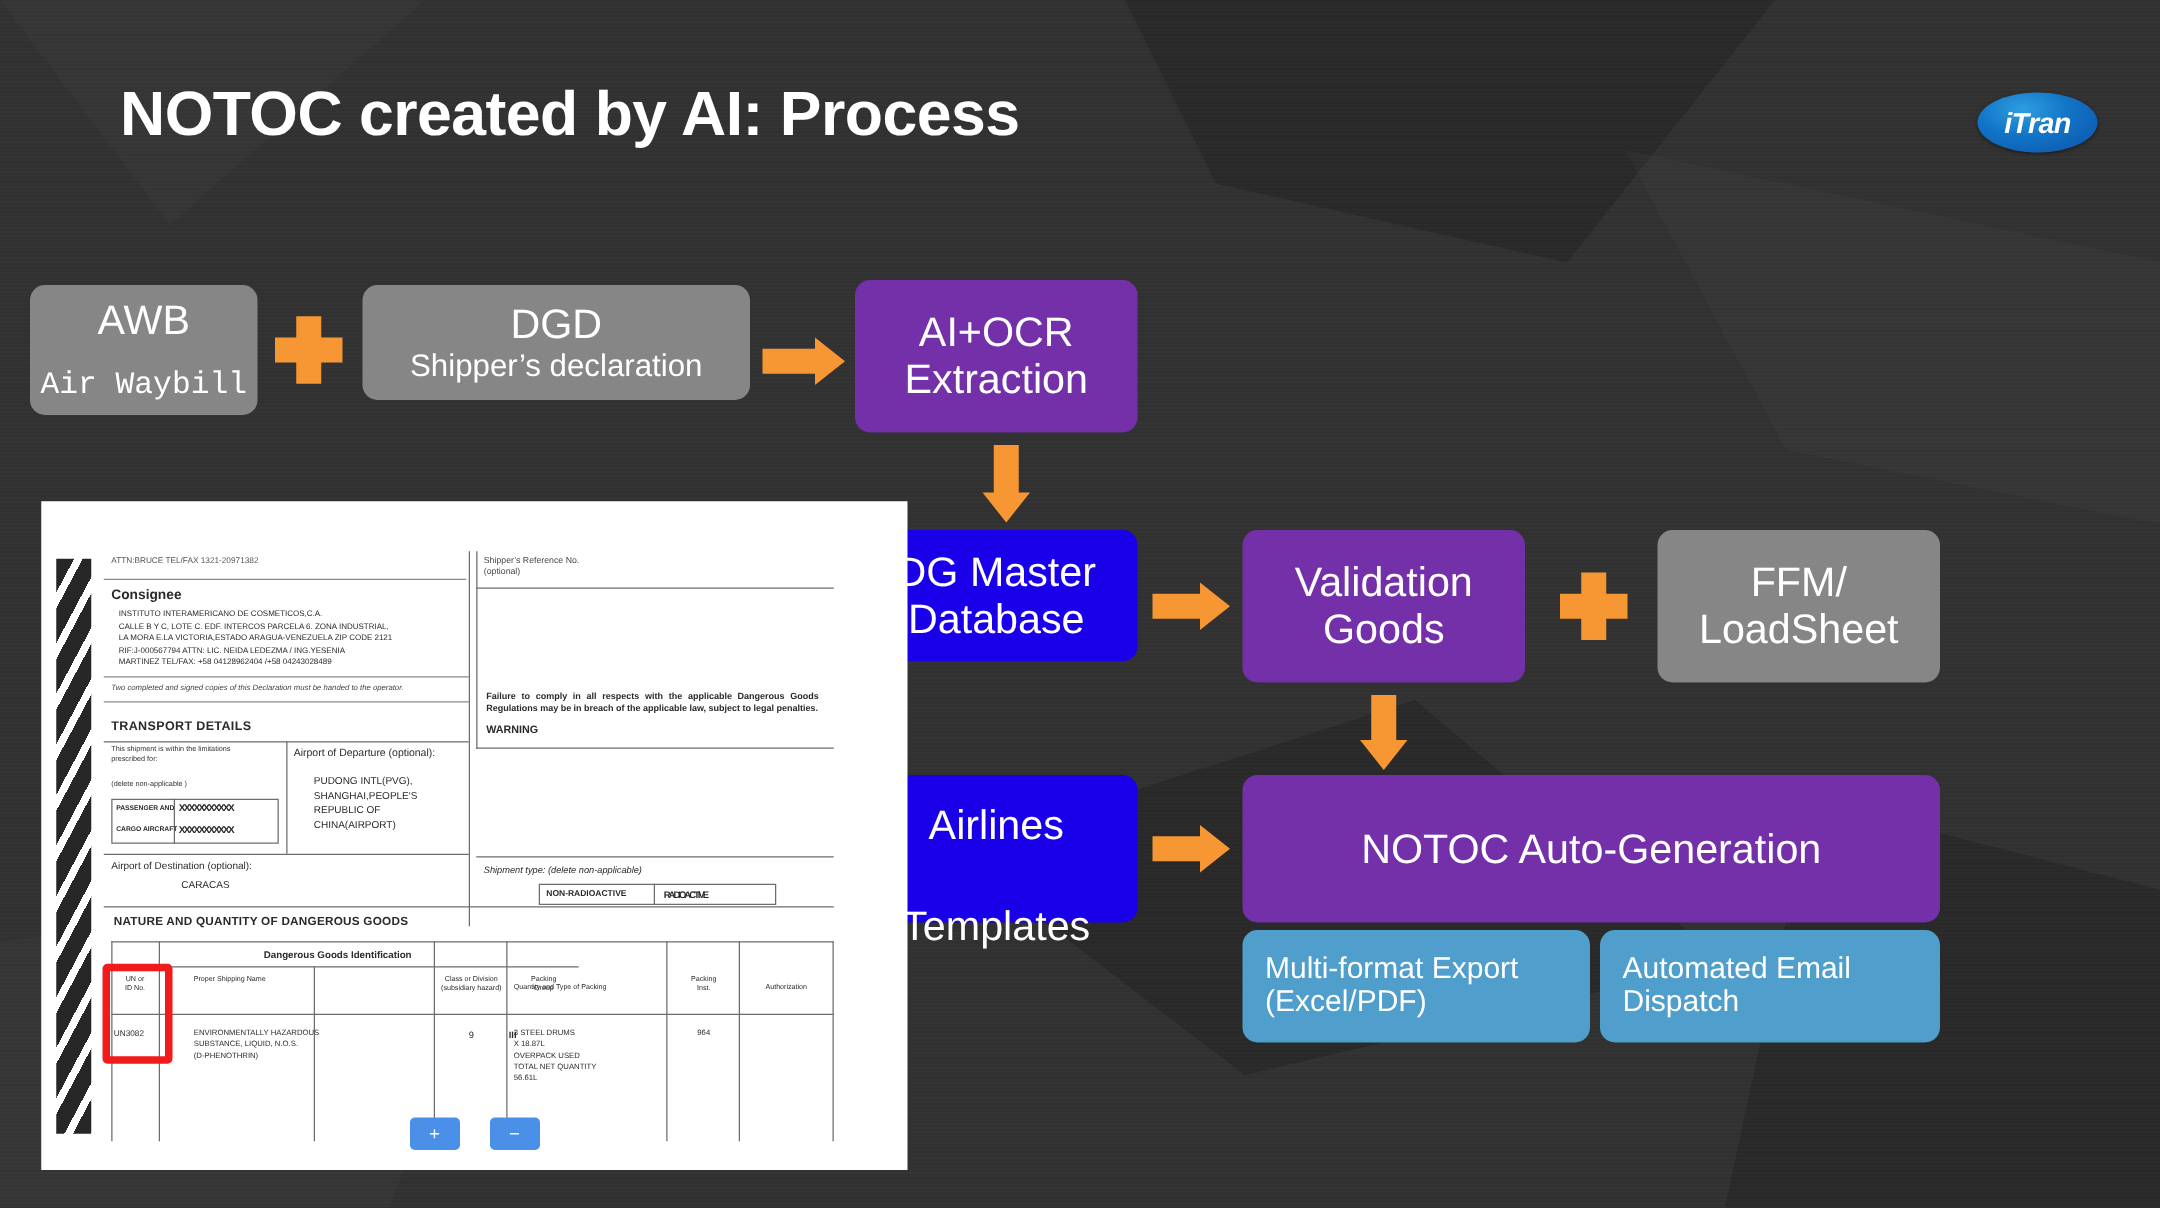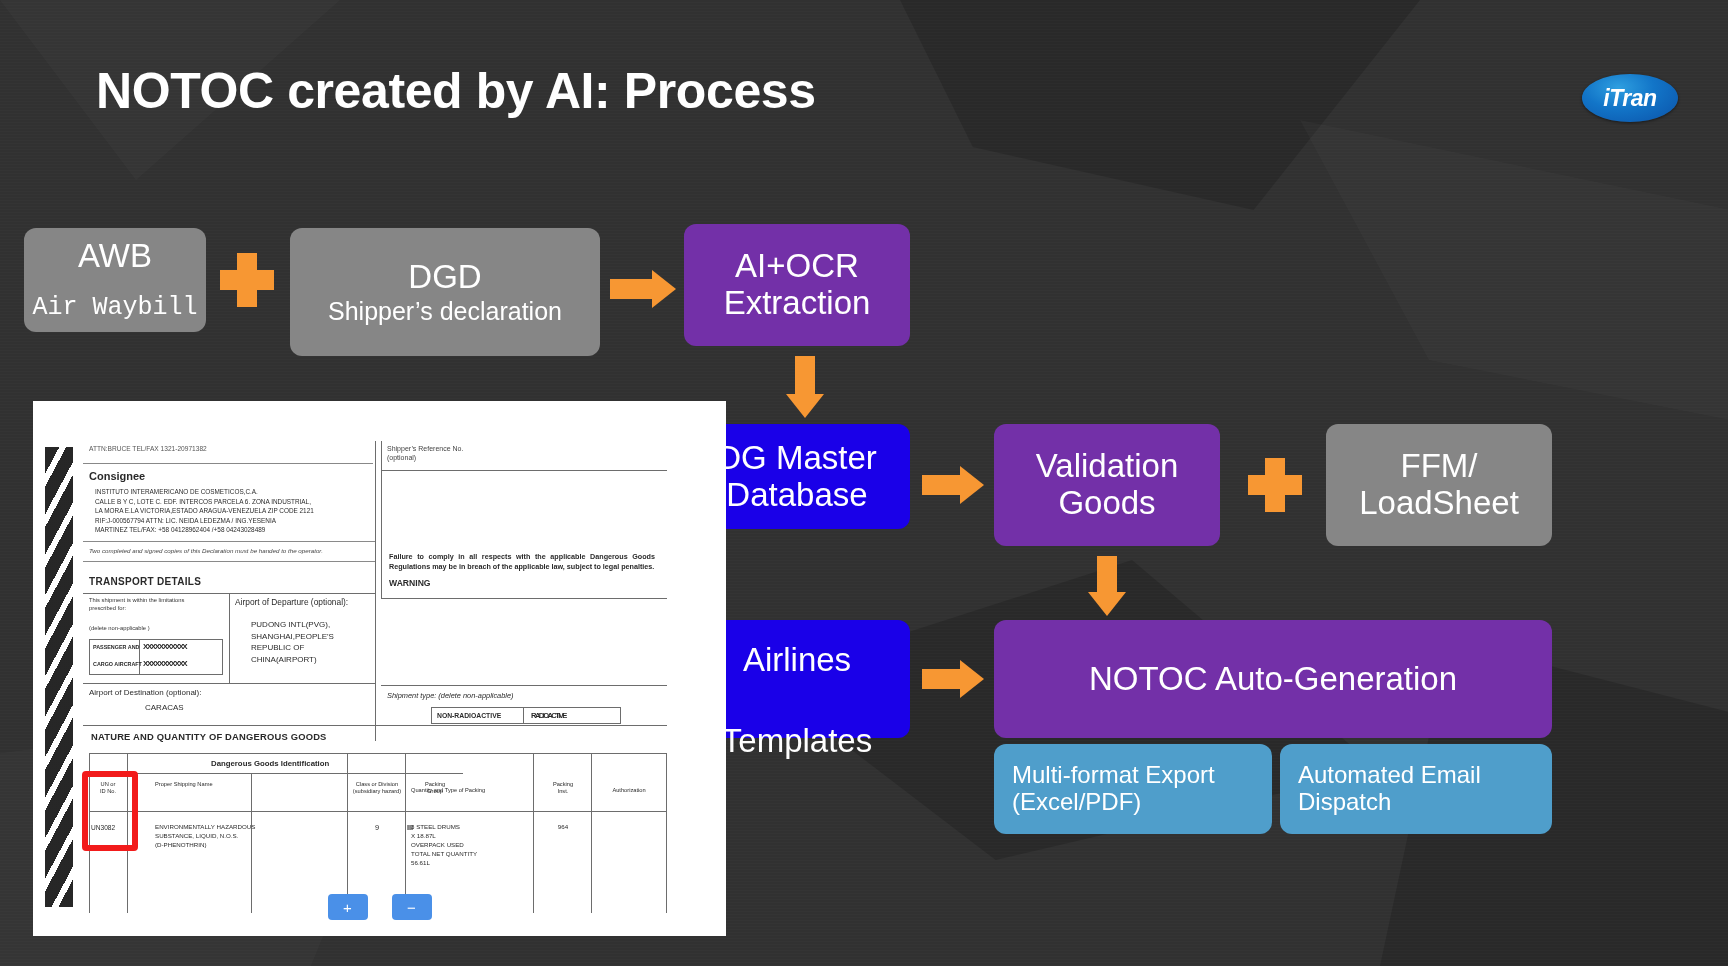--- a/index.html
+++ b/index.html
@@ -92,21 +92,21 @@
   .node.grey   { background: #868686; }
   .node.purple { background: #7330a8; }
   .node.blue   { background: #1a00e8; }
   .node.steel  { background: #4f9ecb; }
 
   
   #node-awb      { left: 24px;   top: 228px; width: 182px; height: 104px; }
   #node-awb .line1 { font-size: 33px; }
   #node-awb .line2 { font-size: 25px; margin-top: 20px; font-family: Liberation Mono, monospace; }
 
-  #node-dgd      { left: 290px;  top: 228px; width: 310px; height: 128px; }
+  #node-dgd      { left: 290px;  top: 228px; width: 310px; height: 92px; }
   #node-dgd .line1 { font-size: 33px; }
   #node-dgd .line2 { font-size: 25px; margin-top: 2px; }
 
   #node-aiocr    { left: 684px;  top: 224px; width: 226px; height: 122px; }
   #node-aiocr .line1,
   #node-aiocr .line2 { font-size: 33px; }
 
   #node-dgmaster { left: 684px;  top: 424px; width: 226px; height: 105px; }
   #node-dgmaster .line1,
   #node-dgmaster .line2 { font-size: 33px; }

